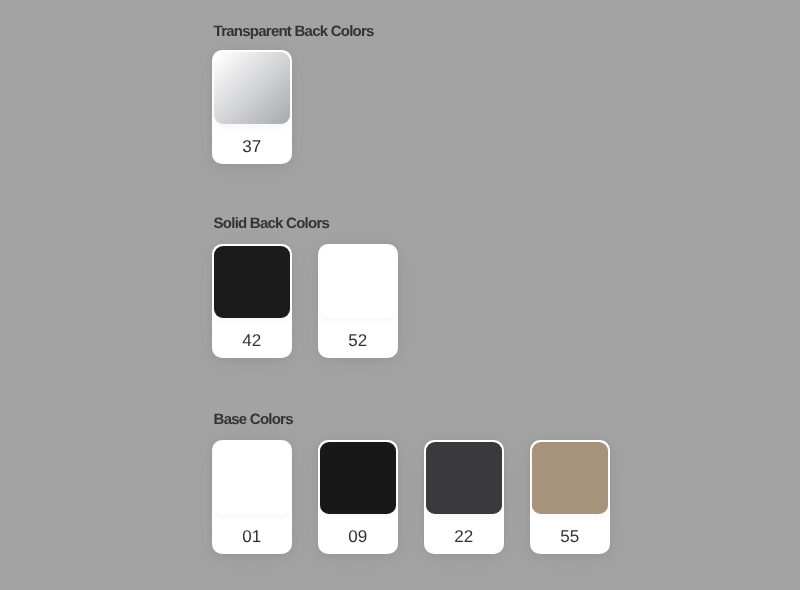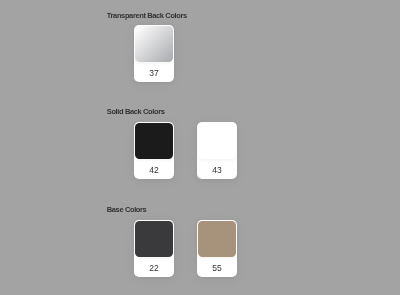--- a/index.html
+++ b/index.html
@@ -13,21 +13,21 @@
   }
   .page { position:absolute; left:0; top:0; width:400px; height:295px; background:#a3a3a3; }
 
   .section { position:absolute; left:106.8px; }
   .section-title {
     position:absolute; left:0;
     font-size:7.5px; font-weight:bold; color:#333335;
     letter-spacing:-0.38px; line-height:7.5px;
     white-space:nowrap;
   }
-  .row { position:absolute; left:-0.9px; display:flex; gap:23px;margin-left:28px; }
+  .row { position:absolute; left:-0.9px; display:flex; gap:13px; }
 
   .card {
     width:40px; height:57px;
     background:#ffffff; border-radius:5px;
     box-shadow:0 1px 4px rgba(0,0,0,0.055), 0 2px 14px rgba(0,0,0,0.04);
     position:relative;
     display:flex; flex-direction:column; align-items:center;
   }
   .swatch {
     width:38px; height:36px; border-radius:4.5px; margin-top:1px;
@@ -59,28 +59,36 @@
 
   <div class="section" id="sec1">
     <div class="section-title">Solid Back Colors</div>
     <div class="row">
       <div class="card">
         <div class="swatch" style="background: rgb(27, 27, 27);"></div>
         <div class="num">42</div>
       </div>
       <div class="card">
         <div class="swatch" style="background: rgb(255, 255, 255);"></div>
-        <div class="num">43</div>
+        <div class="num">52</div>
       </div>
     </div>
   </div>
 
   <div class="section" id="sec2">
     <div class="section-title">Base Colors</div>
     <div class="row">
+      <div class="card">
+        <div class="swatch" style="background: rgb(255, 255, 255);"></div>
+        <div class="num">01</div>
+      </div>
+      <div class="card">
+        <div class="swatch" style="background: rgb(24, 24, 24);"></div>
+        <div class="num">09</div>
+      </div>
       <div class="card">
         <div class="swatch" style="background: rgb(58, 58, 60);"></div>
         <div class="num">22</div>
       </div>
       <div class="card">
         <div class="swatch" style="background: rgb(167, 146, 123);"></div>
         <div class="num">55</div>
       </div>
     </div>
   </div>

